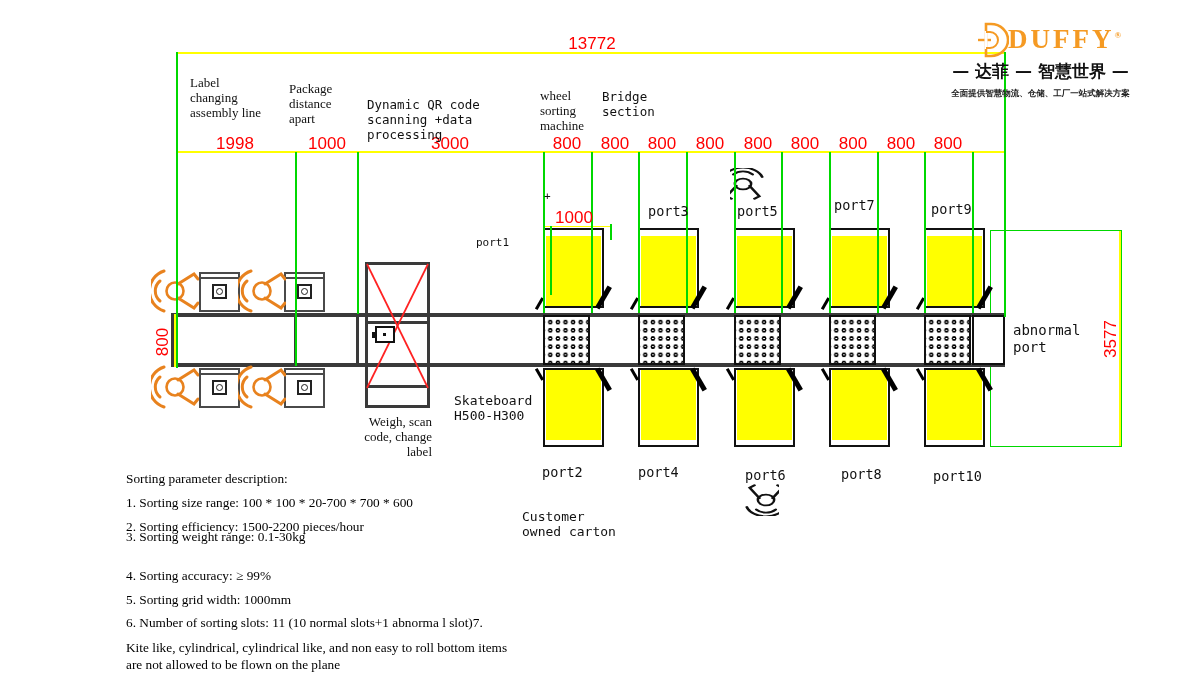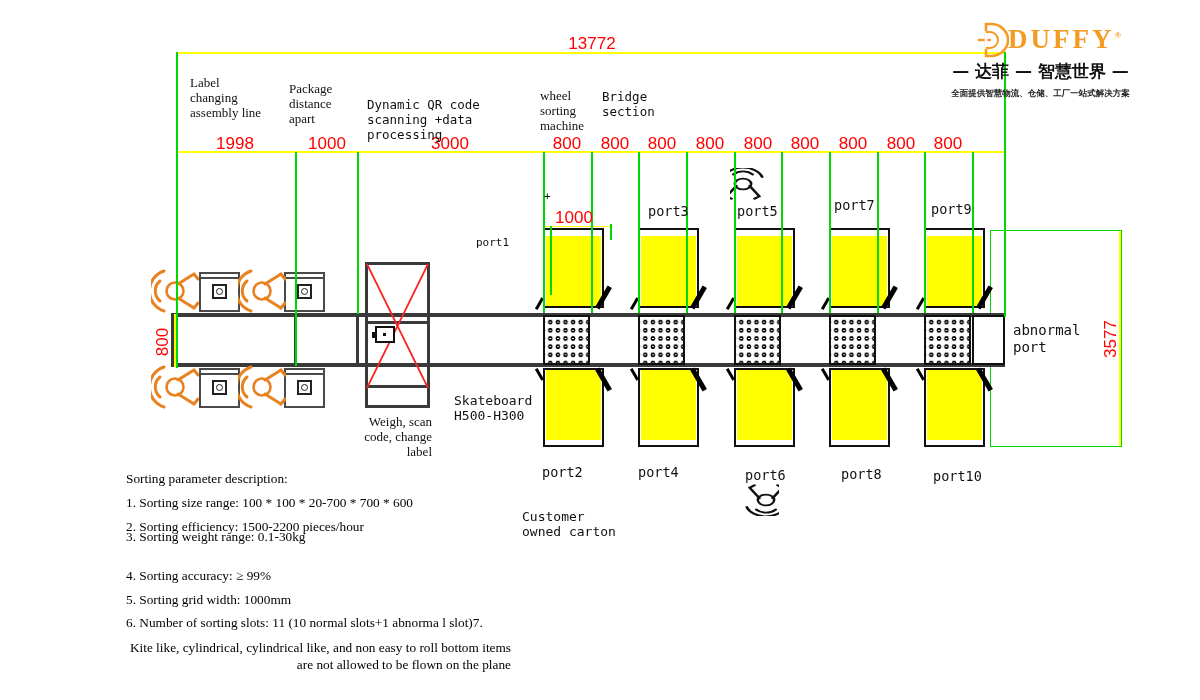--- a/index.html
+++ b/index.html
@@ -63,21 +63,21 @@
   
   #brand{position:absolute;left:1008px;top:24px;font-family:"Liberation Serif",serif;font-weight:bold;
          font-size:27px;letter-spacing:3px;color:#F59A23;z-index:9;}
   #brand sup{font-size:9px;color:#F59A23;}
   #cnline{position:absolute;left:933px;top:60px;width:215px;text-align:center;font-family:"DejaVu Serif",serif;
           font-weight:bold;font-size:17px;color:#111;z-index:9;}
   #tagline{position:absolute;left:928px;top:88px;width:225px;text-align:center;font-family:"DejaVu Serif",serif;
            font-size:8.5px;font-weight:bold;color:#222;z-index:9;}
   #params{position:absolute;left:126px;top:464px;z-index:9;font-family:"Liberation Serif",serif;
           font-size:13.3px;color:#000;}
-  #params div{position:absolute;white-space:nowrap;text-align:right;}
+  #params div{position:absolute;white-space:nowrap;}
   #params .note{white-space:normal;width:385px;line-height:1.25;}
 </style>
 </head>
 <body>
 
 <div id="canvas">
 
   <svg width="0" height="0" style="position:absolute">
     <defs>
       <g id="worker-sym" fill="none" stroke="currentColor" stroke-width="3" stroke-linecap="round">

